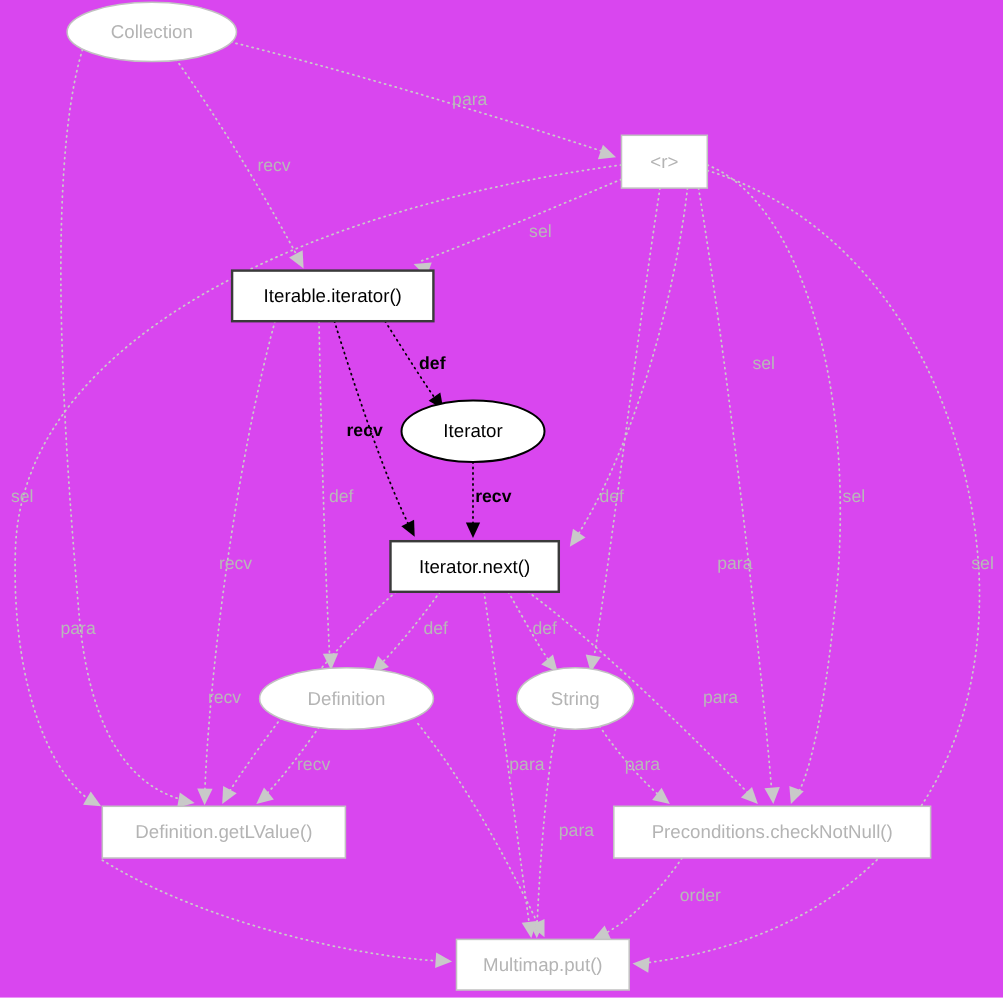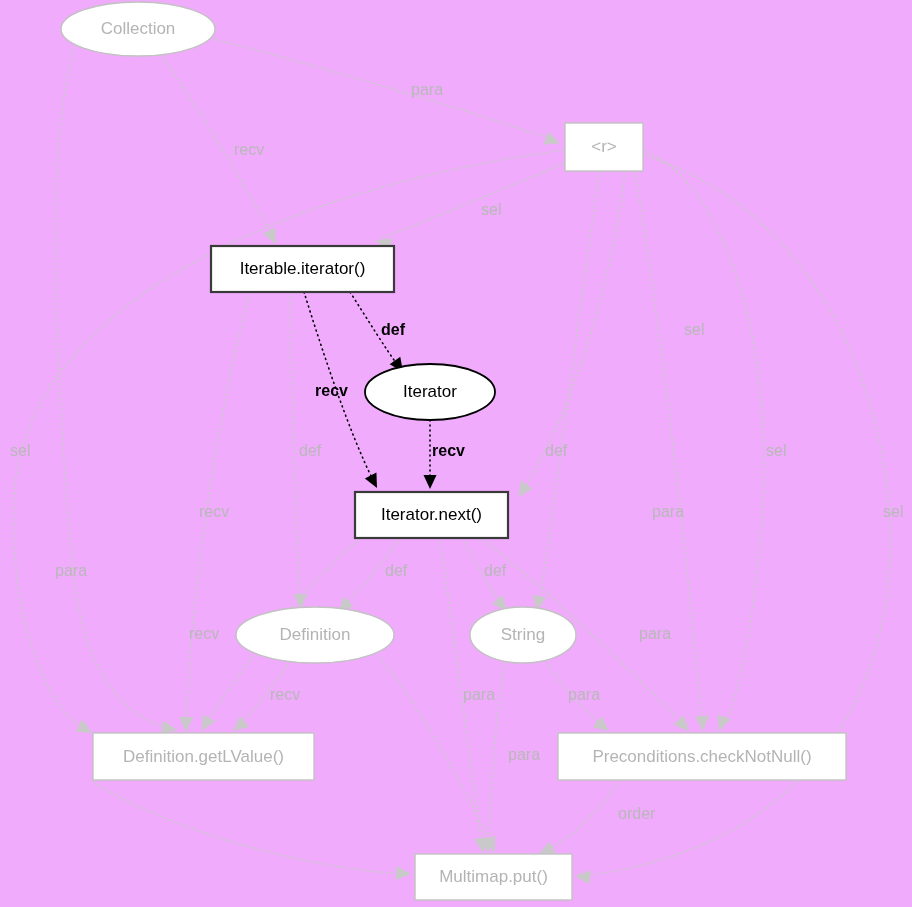--- a/index.html
+++ b/index.html
@@ -7,21 +7,21 @@
     padding: 0;
     background: #ffffff;
   }
   body {
     font-family: "Liberation Sans", sans-serif;
   }
   #canvas {
     position: relative;
     width: 912px;
     height: 907px;
-    background: #f0abfc;
+    background: #d946ef;
     overflow: hidden;
   }
   svg#graph {
     position: absolute;
     left: 0;
     top: 0;
     width: 912px;
     height: 907px;
   }
   .edge-path {

